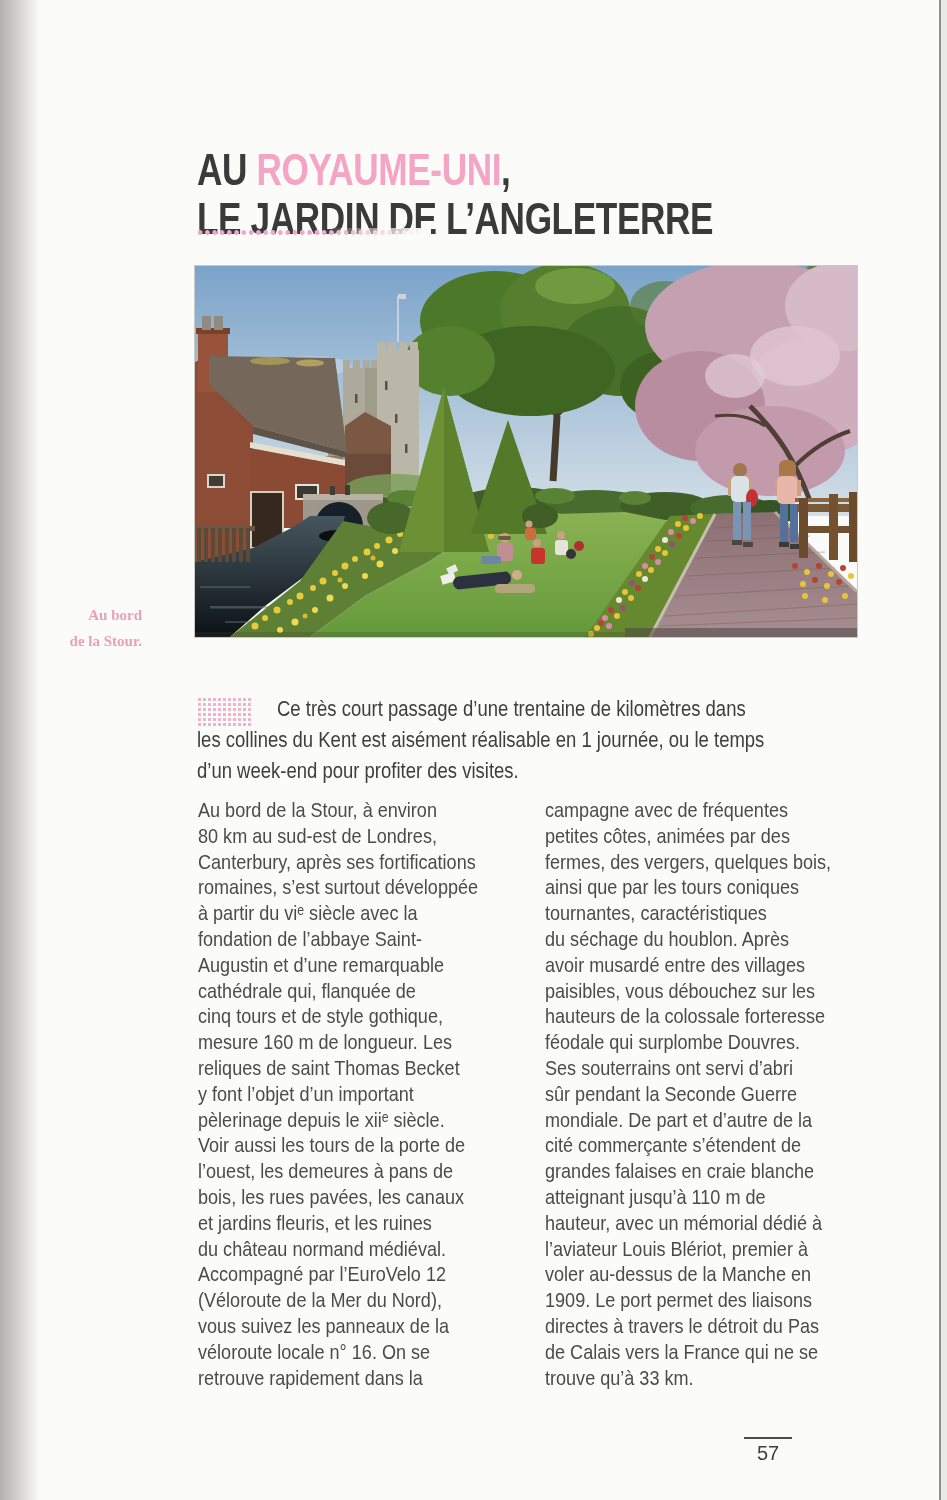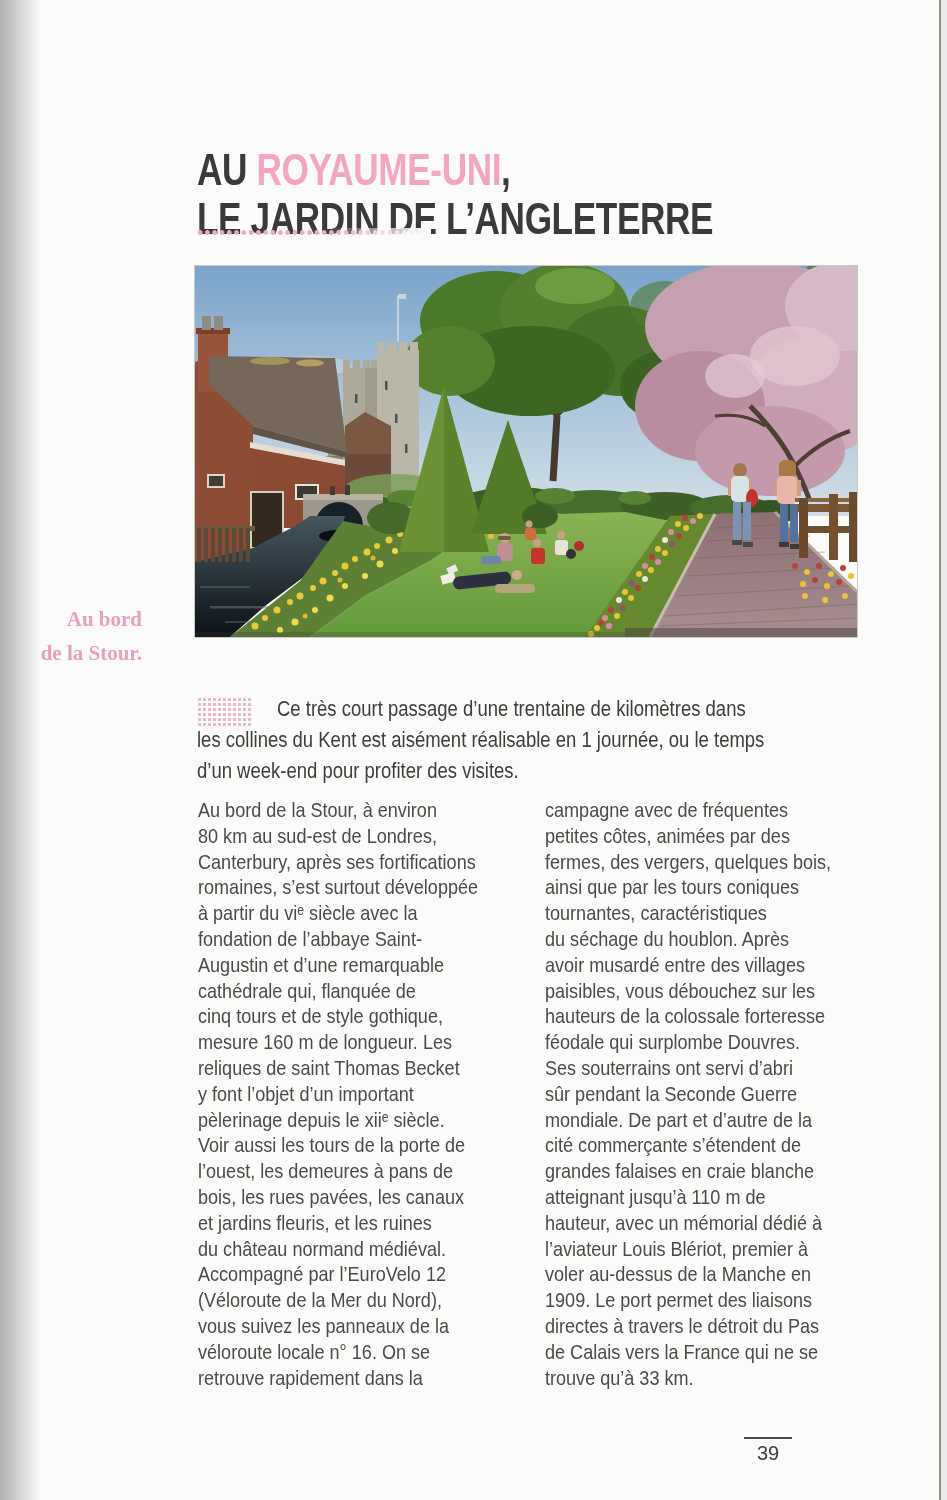--- a/index.html
+++ b/index.html
@@ -24,21 +24,21 @@
     background-size:7.3px 9px;}
   .dotted-rule::after{content:"";position:absolute;inset:0;
     background:linear-gradient(to right,rgba(251,251,249,0) 55%,#fbfbf9 97%);}
 
   .figure{position:absolute;left:195px;top:266px;width:662px;height:371px;
     outline:1px solid #c9c9c5;}
   .figure svg{display:block;width:100%;height:100%;}
 
   .caption{position:absolute;left:28px;top:602px;width:114px;text-align:right;
     font-family:"Liberation Serif","DejaVu Serif",serif;font-weight:bold;
-    font-size:21px;line-height:34px;color:#e9a0b9;white-space:pre-line;}
+    font-size:15px;line-height:26px;color:#e9a0b9;white-space:pre-line;}
 
   .intro-square{position:absolute;left:197px;top:697px;width:55px;height:30px;
     background-image:radial-gradient(circle at 2.5px 2.5px,#eeb4ca 1.4px,rgba(0,0,0,0) 1.8px);
     background-size:5px 5px;}
   .intro{position:absolute;left:197px;top:694px;width:766px;
     font-size:21.5px;line-height:31px;color:#3e3e3c;
     transform:scaleX(.86);transform-origin:left top;
     white-space:pre-line;text-indent:93px;}
 
   .col{position:absolute;top:797px;width:382px;
@@ -457,13 +457,13 @@
 atteignant jusqu’à 110 m de
 hauteur, avec un mémorial dédié à
 l’aviateur Louis Blériot, premier à
 voler au-dessus de la Manche en
 1909. Le port permet des liaisons
 directes à travers le détroit du Pas
 de Calais vers la France qui ne se
 trouve qu’à 33 km.</div>
 
 <div class="footer-rule"></div>
-<div class="page-number">39</div>
+<div class="page-number">57</div>
 
 </body></html>

